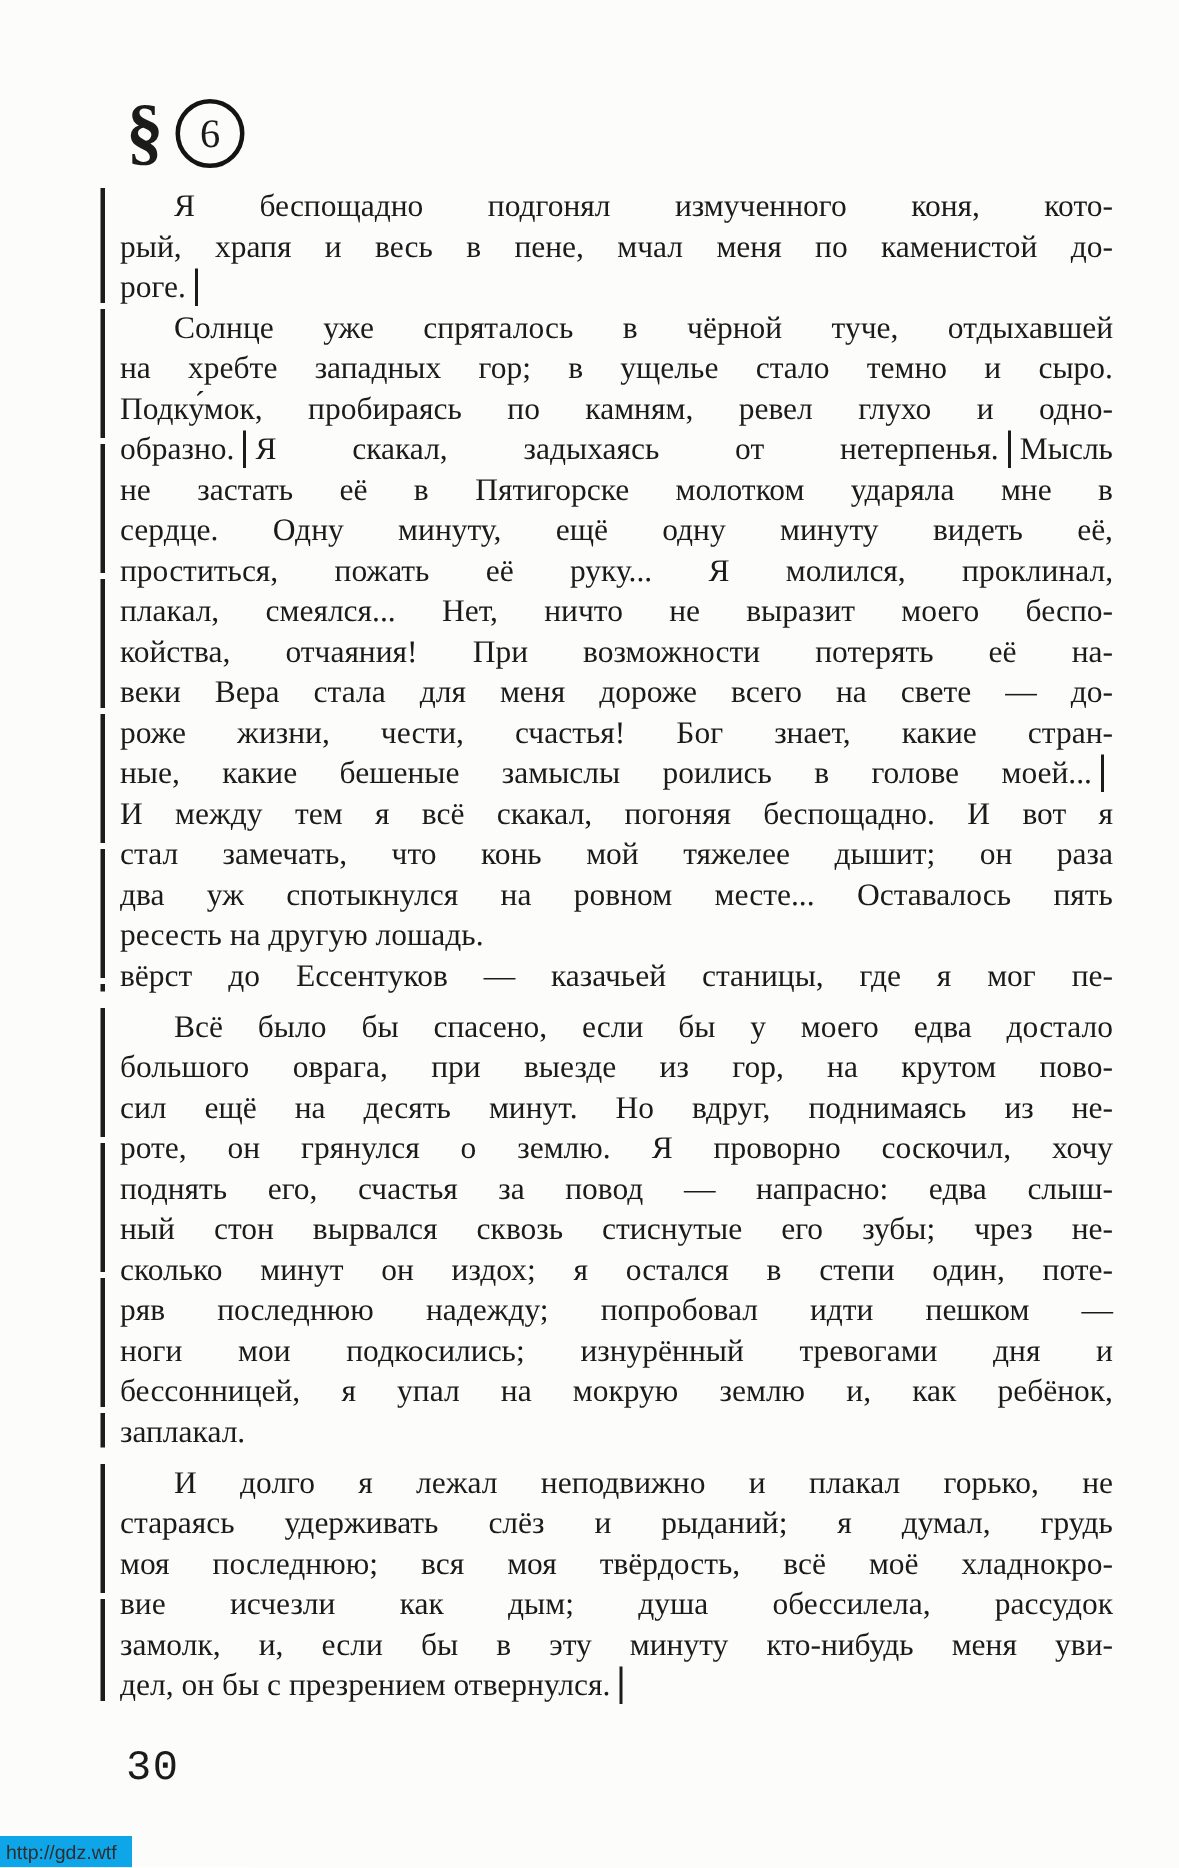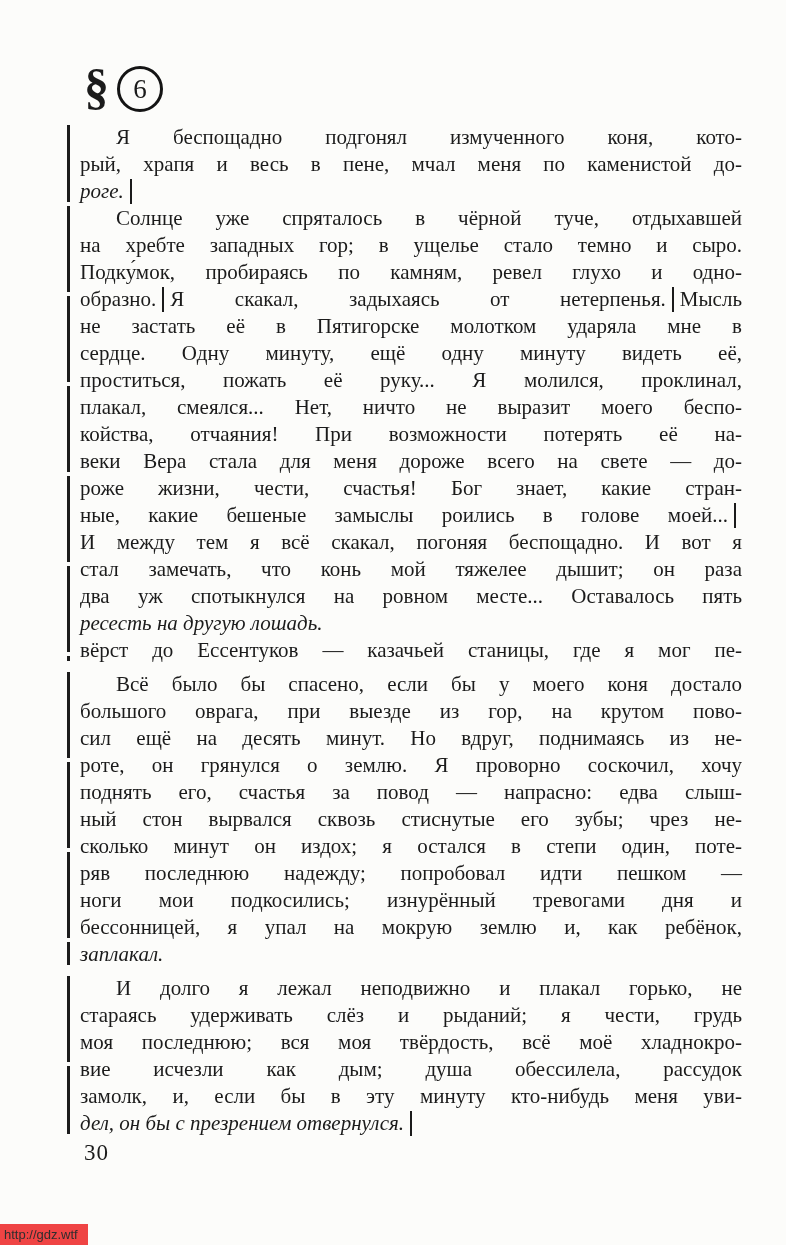--- a/index.html
+++ b/index.html
@@ -37,33 +37,33 @@
     position:absolute;left:-13px;top:1px;bottom:3px;width:2.5px;
     background:repeating-linear-gradient(to bottom,
       #1c1c1c 0px, #1c1c1c 86px,
       rgba(0,0,0,0) 86px, rgba(0,0,0,0) 90px);
   }
   .line{
     text-align:justify;
     text-align-last:justify;
   }
   .line.first{text-indent:36px;}
-  .line.last{text-align-last:left;font-style:italic;}
+  .line.last{text-align-last:left;}
   .vbar{
     display:inline-block;width:2px;height:25px;
     background:#1b1b1b;vertical-align:-6px;margin:0 6px;
   }
   
   .page-num{
-    position:absolute;left:84px;top:1140px;
-    font-size:23px;letter-spacing:1px;
+    position:absolute;left:84px;top:1164px;
+    font-size:28px;letter-spacing:1px;font-family:Liberation Mono, monospace;
   }
   .watermark{
     position:absolute;left:0;bottom:0;
-    background:#ef4444;color:#2e2e2e;
+    background:#0ea5e9;color:#2e2e2e;
     font-family:"Liberation Sans","DejaVu Sans",sans-serif;
     font-size:13px;line-height:1;
     padding:4px 10px 4px 4px;
   }
 </style>
 </head>
 <body>
 
 <div class="page">
 
@@ -96,36 +96,36 @@
         <div class="line">роже жизни, чести, счастья! Бог знает, какие стран-</div>
         <div class="line">ные, какие бешеные замыслы роились в голове моей...<span class="vbar"></span></div>
         <div class="line">И между тем я всё скакал, погоняя беспощадно. И вот я</div>
         <div class="line">стал замечать, что конь мой тяжелее дышит; он раза</div>
         <div class="line">два уж спотыкнулся на ровном месте... Оставалось пять</div>
         <div class="line last">ресесть на другую лошадь.</div>
         <div class="line">вёрст до Ессентуков — казачьей станицы, где я мог пе-</div>
       </div>
       <div class="para">
         <span class="mline"></span>
-        <div class="line first">Всё было бы спасено, если бы у моего коня достало</div>
+        <div class="line first">Всё было бы спасено, если бы у моего едва достало</div>
         <div class="line">большого оврага, при выезде из гор, на крутом пово-</div>
         <div class="line">сил ещё на десять минут. Но вдруг, поднимаясь из не-</div>
         <div class="line">роте, он грянулся о землю. Я проворно соскочил, хочу</div>
         <div class="line">поднять его, счастья за повод — напрасно: едва слыш-</div>
         <div class="line">ный стон вырвался сквозь стиснутые его зубы; чрез не-</div>
         <div class="line">сколько минут он издох; я остался в степи один, поте-</div>
         <div class="line">ряв последнюю надежду; попробовал идти пешком —</div>
         <div class="line">ноги мои подкосились; изнурённый тревогами дня и</div>
         <div class="line">бессонницей, я упал на мокрую землю и, как ребёнок,</div>
         <div class="line last">заплакал.</div>
       </div>
       <div class="para">
         <span class="mline"></span>
         <div class="line first">И долго я лежал неподвижно и плакал горько, не</div>
-        <div class="line">стараясь удерживать слёз и рыданий; я чести, грудь</div>
+        <div class="line">стараясь удерживать слёз и рыданий; я думал, грудь</div>
         <div class="line">моя последнюю; вся моя твёрдость, всё моё хладнокро-</div>
         <div class="line">вие исчезли как дым; душа обессилела, рассудок</div>
         <div class="line">замолк,  и, если бы в эту минуту кто-нибудь меня уви-</div>
         <div class="line last">дел, он бы с презрением отвернулся.<span class="vbar"></span></div>
       </div>
     </div>
 
   <div class="page-num">30</div>
 
   <div class="watermark">http://gdz.wtf</div>

